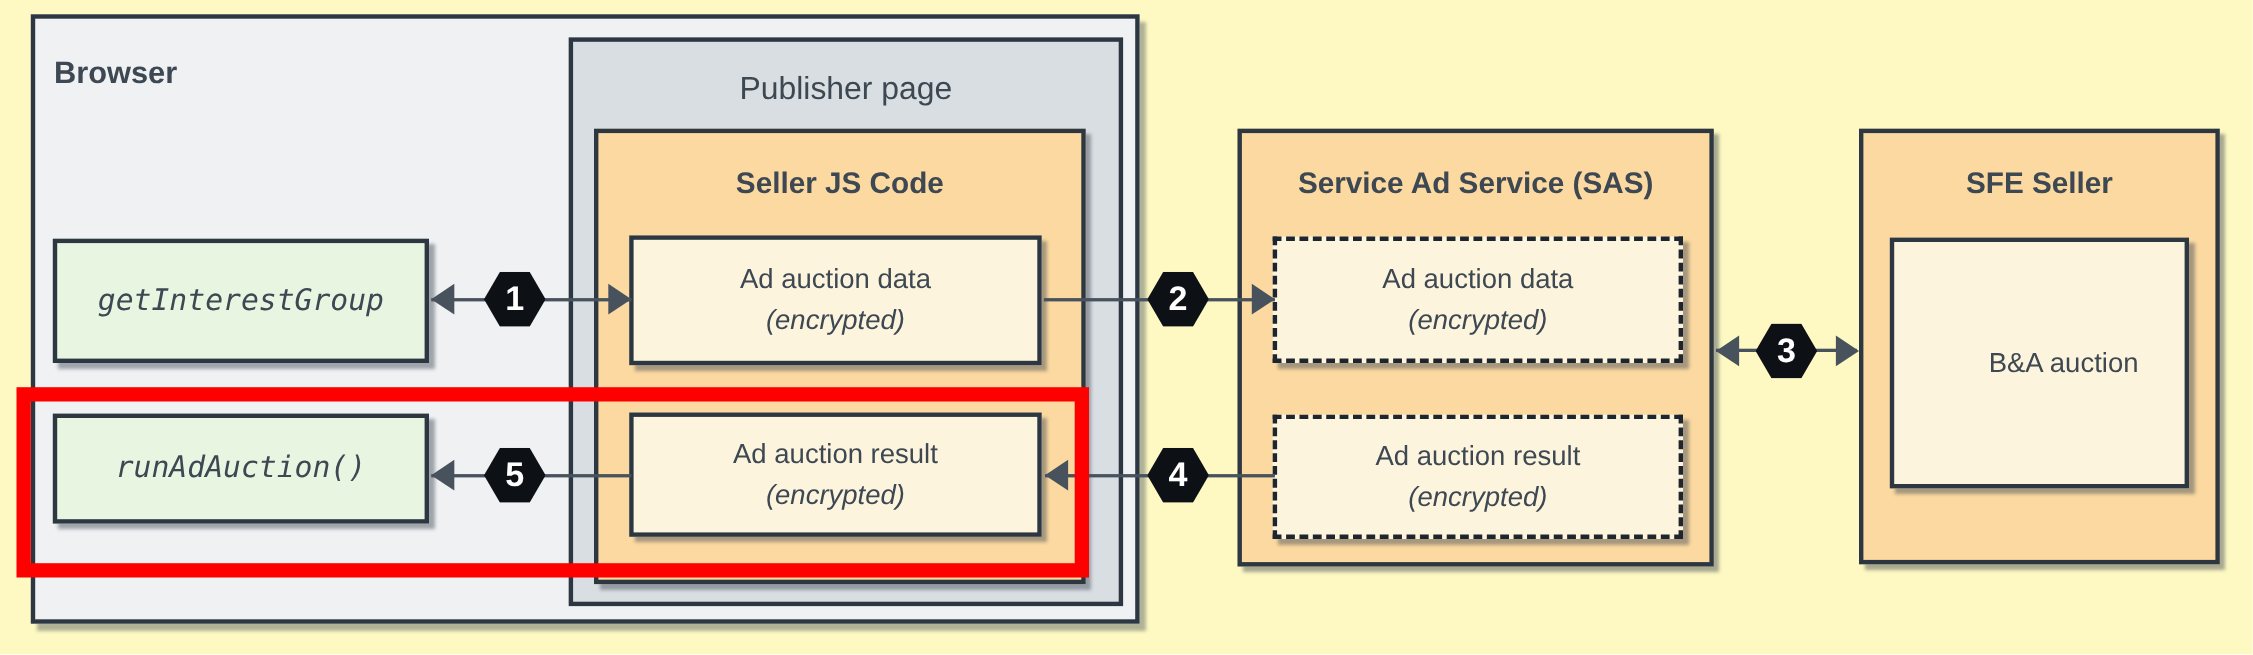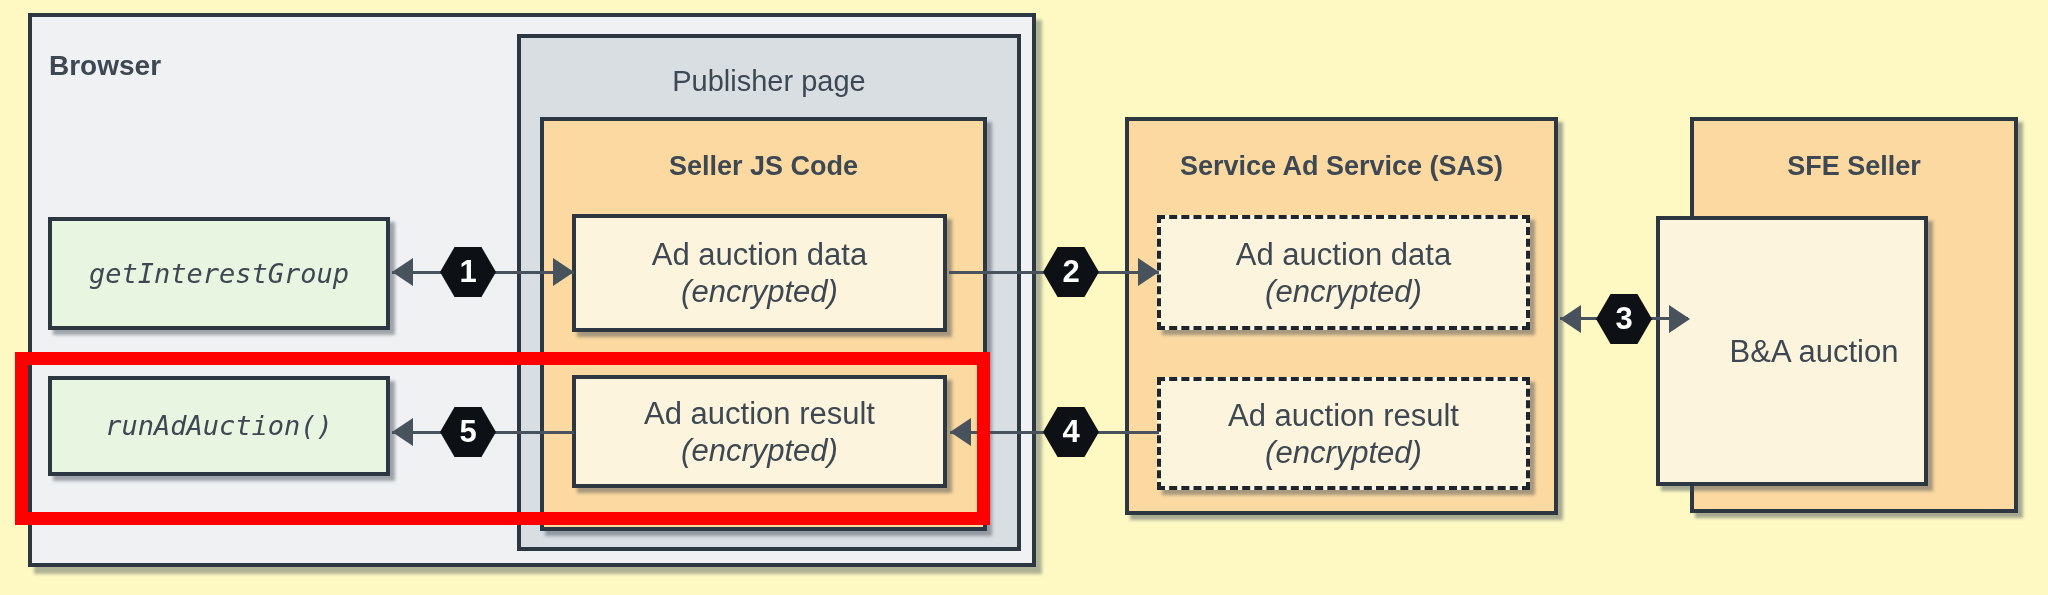--- a/index.html
+++ b/index.html
@@ -13,21 +13,21 @@
   .browser-fill{background:var(--browser-fill,#eff1f3);}
   .publisher-fill{background:var(--publisher-fill,#d9dee3);}
   .orange-fill{background:var(--orange-fill,#fbd9a0);}
   .cream-fill{background:var(--cream-fill,#fdf4dd);}
   .green-fill{background:var(--green-fill,#e7f5e1);}
   .dashed{border:4px dashed #1d262f;}
   .box-title{position:absolute;left:0;right:0;top:30px;text-align:center;font-weight:bold;font-size:27px;}
   .corner-label{position:absolute;left:17px;top:33px;font-weight:bold;font-size:28px;}
   .top-label{position:absolute;left:0;right:0;top:27px;text-align:center;font-size:29px;}
   .center-text{display:flex;flex-direction:column;align-items:center;justify-content:center;
-    text-align:center;font-size:31px;line-height:37px;}
+    text-align:center;font-size:25px;line-height:37px;}
   .italic{font-style:italic;}
   .code{font-family:"DejaVu Sans Mono",monospace;font-style:italic;font-size:27px;line-height:38px;}
   .aline{position:absolute;height:3px;background:var(--arrow,#47525d);z-index:25;}
   .ah{position:absolute;width:0;height:0;border-top:14px solid transparent;
     border-bottom:14px solid transparent;z-index:26;}
   .ah.pl{border-right:21px solid var(--arrow,#47525d);}
   .ah.pr{border-left:21px solid var(--arrow,#47525d);}
   .hex{position:absolute;width:56px;height:50px;background:var(--badge-fill,#0d1116);
     clip-path:polygon(26% 0,74% 0,100% 50%,74% 100%,26% 100%,0 50%);
     color:var(--badge-text,#ffffff);display:flex;align-items:center;justify-content:center;
@@ -39,21 +39,21 @@
   #publisher{left:517px;top:34px;width:504px;height:517px;}
   #sellerjs{left:540px;top:117px;width:447px;height:414px;}
   #green1{left:48px;top:217px;width:342px;height:113px;}
   #green2{left:48px;top:376px;width:342px;height:100px;}
   #sjsdata{left:572px;top:214px;width:375px;height:118px;}
   #sjsresult{left:572px;top:375px;width:375px;height:113px;}
   #sas{left:1125px;top:117px;width:433px;height:398px;}
   #sasdata{left:1157px;top:215px;width:373px;height:115px;}
   #sasresult{left:1157px;top:377px;width:373px;height:113px;}
   #sfe{left:1690px;top:117px;width:328px;height:396px;}
-  #ba{left:1656px;top:216px;width:272px;height:270px;padding-left:44px;}
+  #ba{left:1718px;top:216px;width:272px;height:228px;padding-left:44px;}
   #redrect{left:15px;top:352px;width:975px;height:173px;}
   #l1{left:392px;top:271px;width:182px;}
   #l2{left:949px;top:271px;width:210px;}
   #l3{left:1560px;top:317px;width:128px;}
   #l4{left:950px;top:431px;width:209px;}
   #l5{left:392px;top:431px;width:182px;}
   #a1l{left:392px;top:258px;} #a1r{left:553px;top:258px;}
   #a2r{left:1138px;top:258px;}
   #a3l{left:1560px;top:305px;} #a3r{left:1669px;top:305px;}
   #a4l{left:950px;top:418px;}

